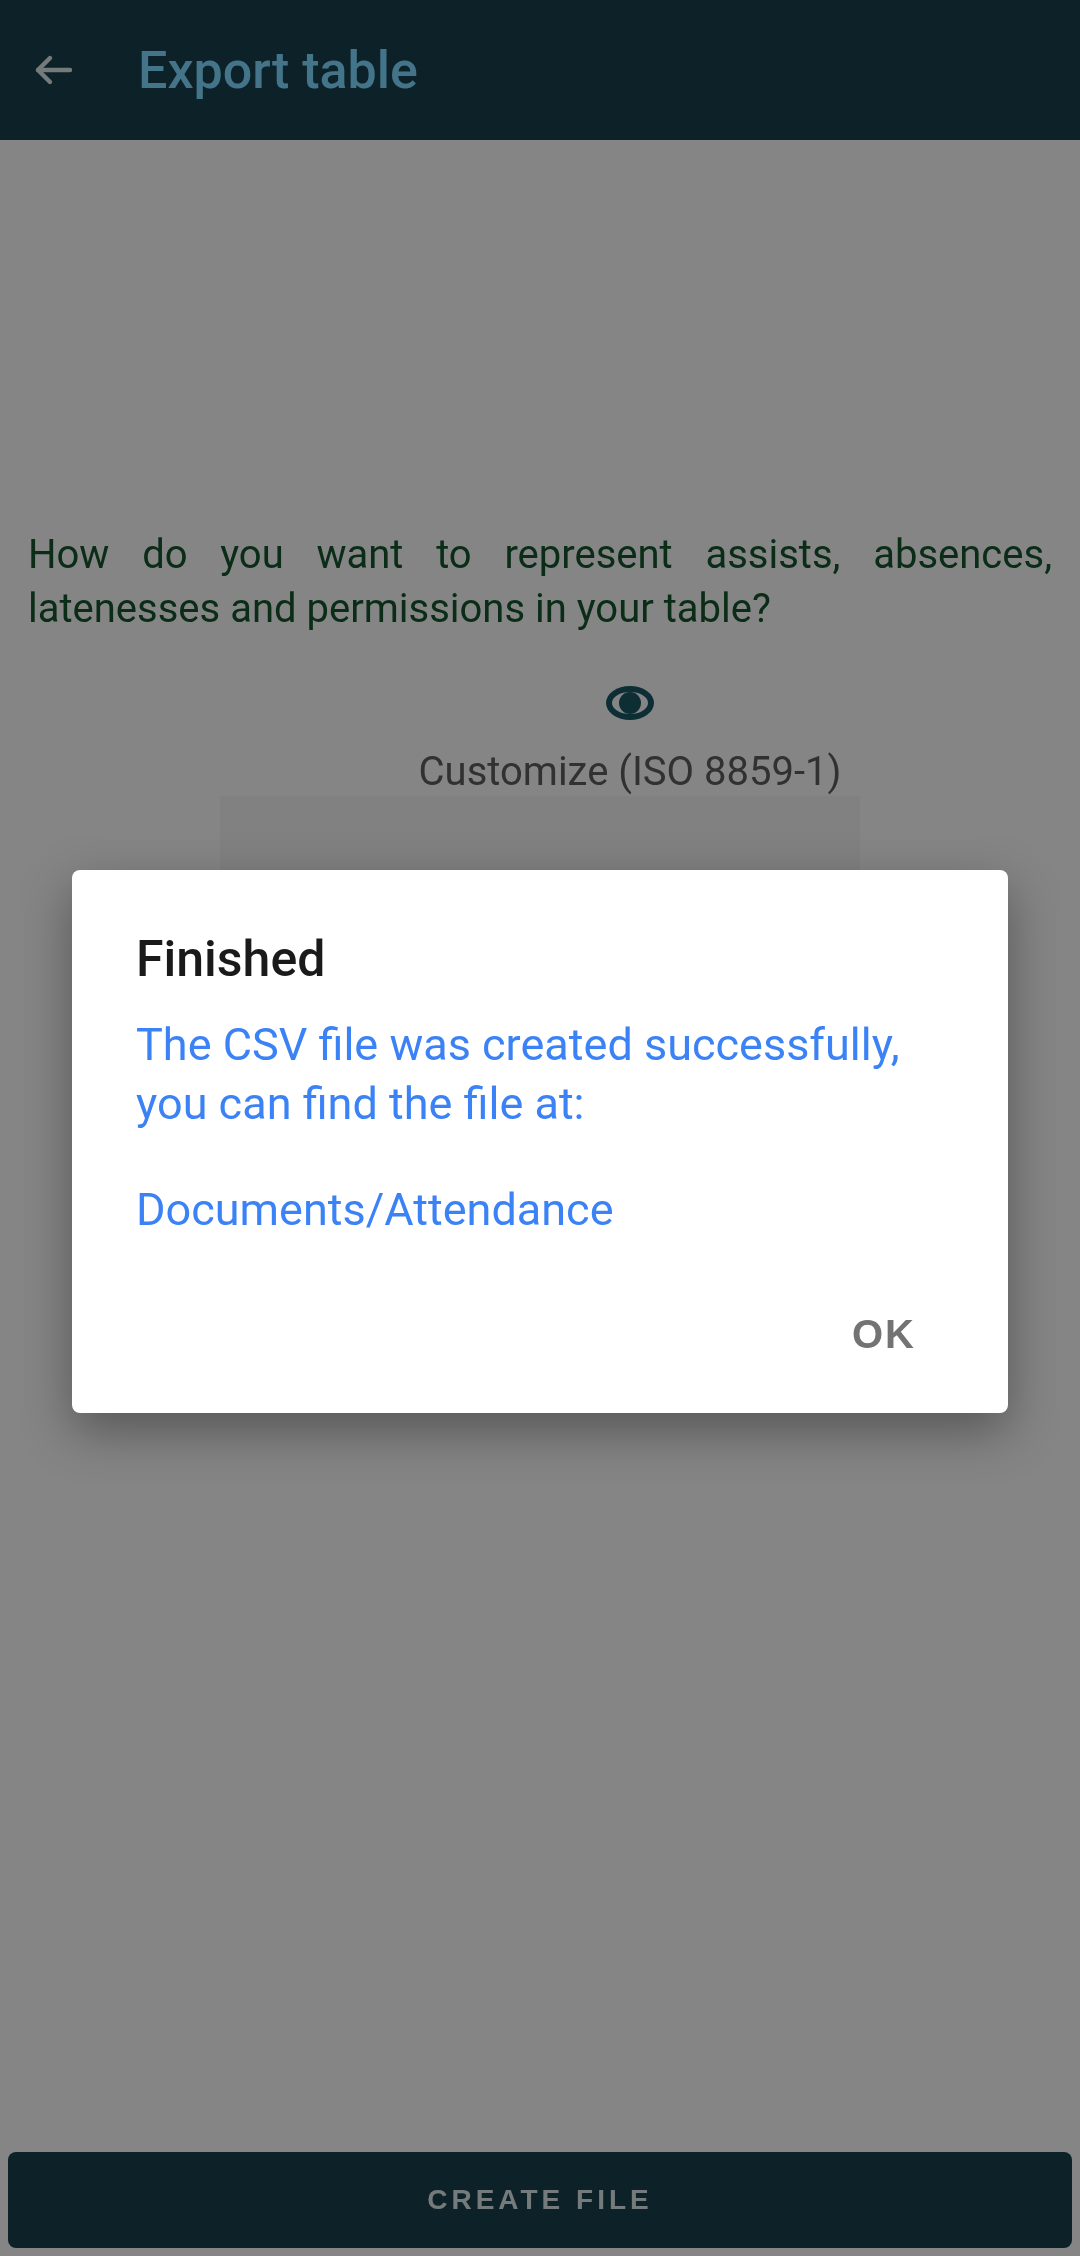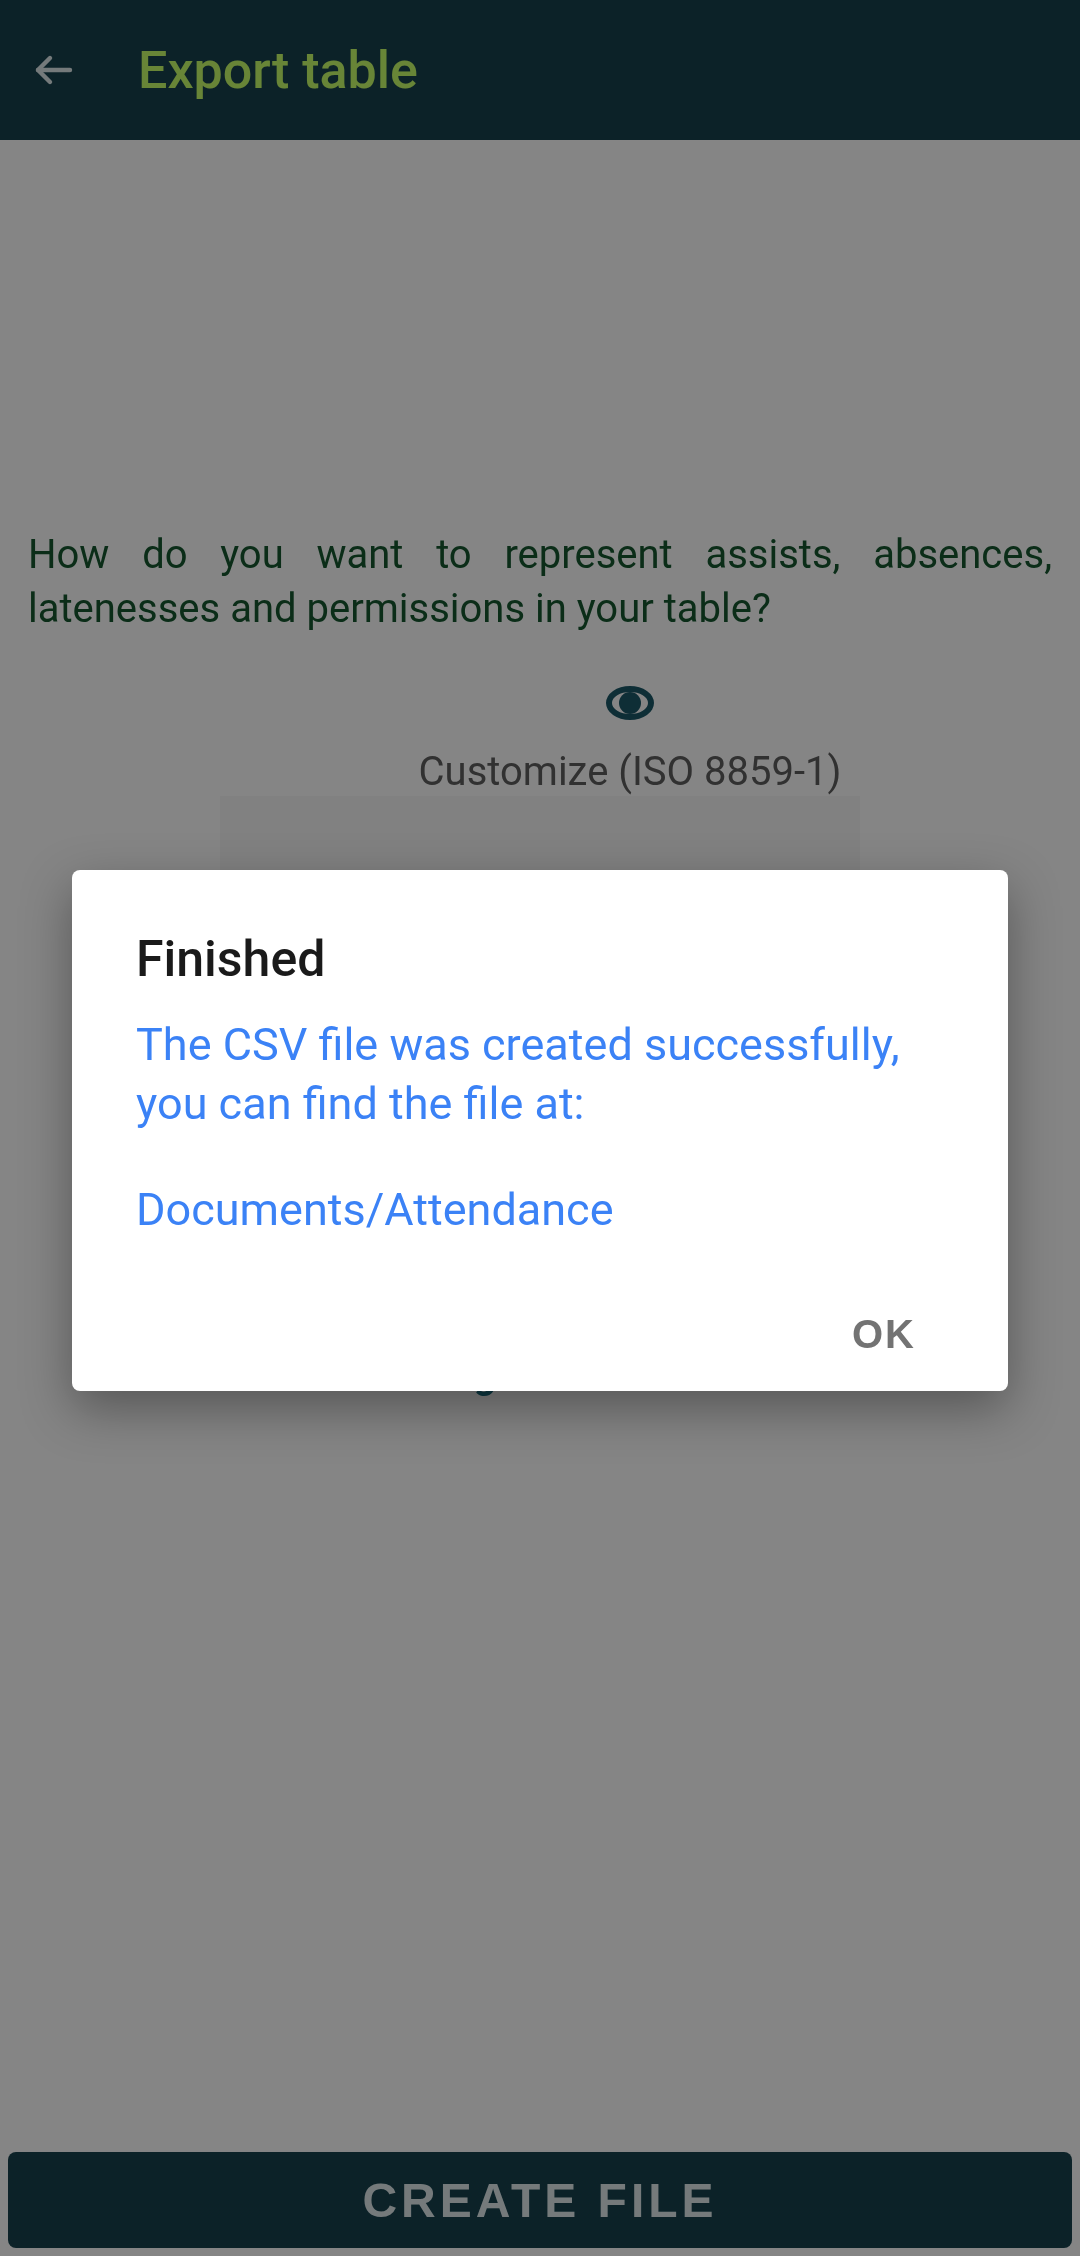--- a/index.html
+++ b/index.html
@@ -24,21 +24,21 @@
   .appbar .back {
     width: 48px;
     height: 48px;
     color: #d6dfe1;
     display: flex;
     align-items: center;
     justify-content: center;
   }
   .appbar svg { stroke: #d6dfe1; }
   .appbar h1 {
-    color: #bef264;
+    color: #7dd3fc;
     font-size: 52px;
     font-weight: 500;
     margin-left: 60px;
   }
 
   
   .page {
     padding: 28px 28px 0 28px;
   }
   .question {
@@ -119,41 +119,41 @@
   .create-wrap {
     position: absolute;
     left: 0; right: 0; bottom: 0;
     padding: 8px;
   }
   .create-btn {
     width: 100%;
     height: 96px;
     background: #163f4a;
     color: #d6dfe1;
-    font-size: 48px;
+    font-size: 28px;
     font-weight: 600;
     letter-spacing: 4px;
     border: none;
     border-radius: 8px;
   }
 
   
   .scrim {
     position: absolute;
     inset: 0;
     background: rgba(0,0,0,0.45);
   }
   .dialog {
     position: absolute;
     left: 72px;
     top: 870px;
     width: 936px;
     background: #fff;
     border-radius: 8px;
-    padding: 60px 64px 18px 64px;
+    padding: 60px 64px 40px 64px;
     box-shadow: 0 18px 50px rgba(0,0,0,0.35);
   }
   .dialog h2 {
     font-size: 50px;
     font-weight: 500;
     color: #1a1a1a;
     margin-bottom: 28px;
   }
   .dialog p {
     font-size: 45px;

